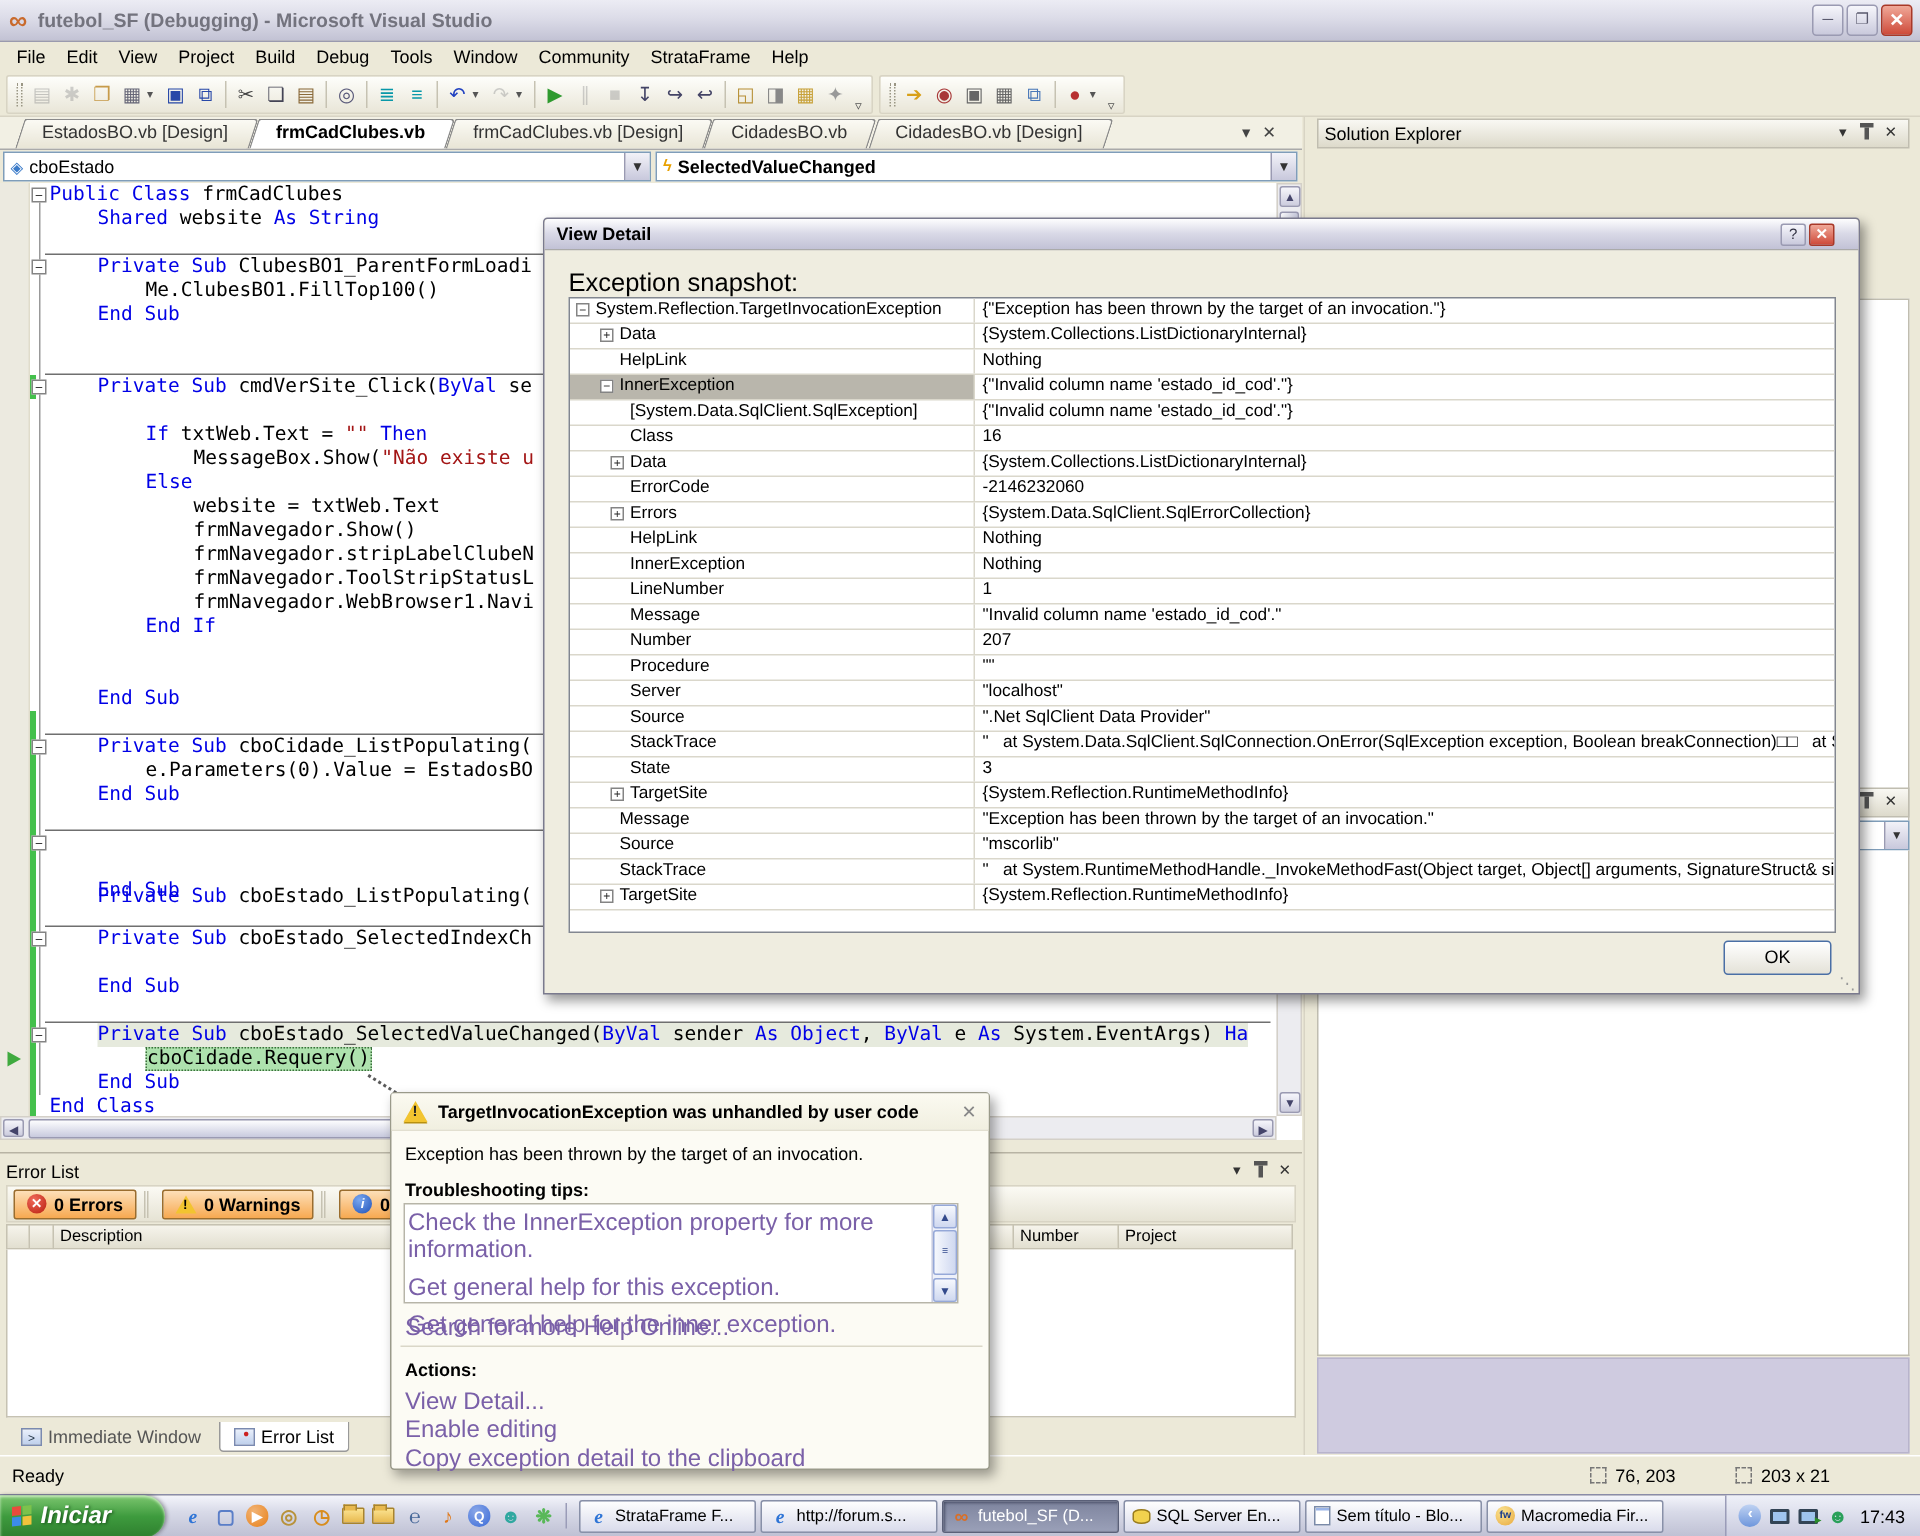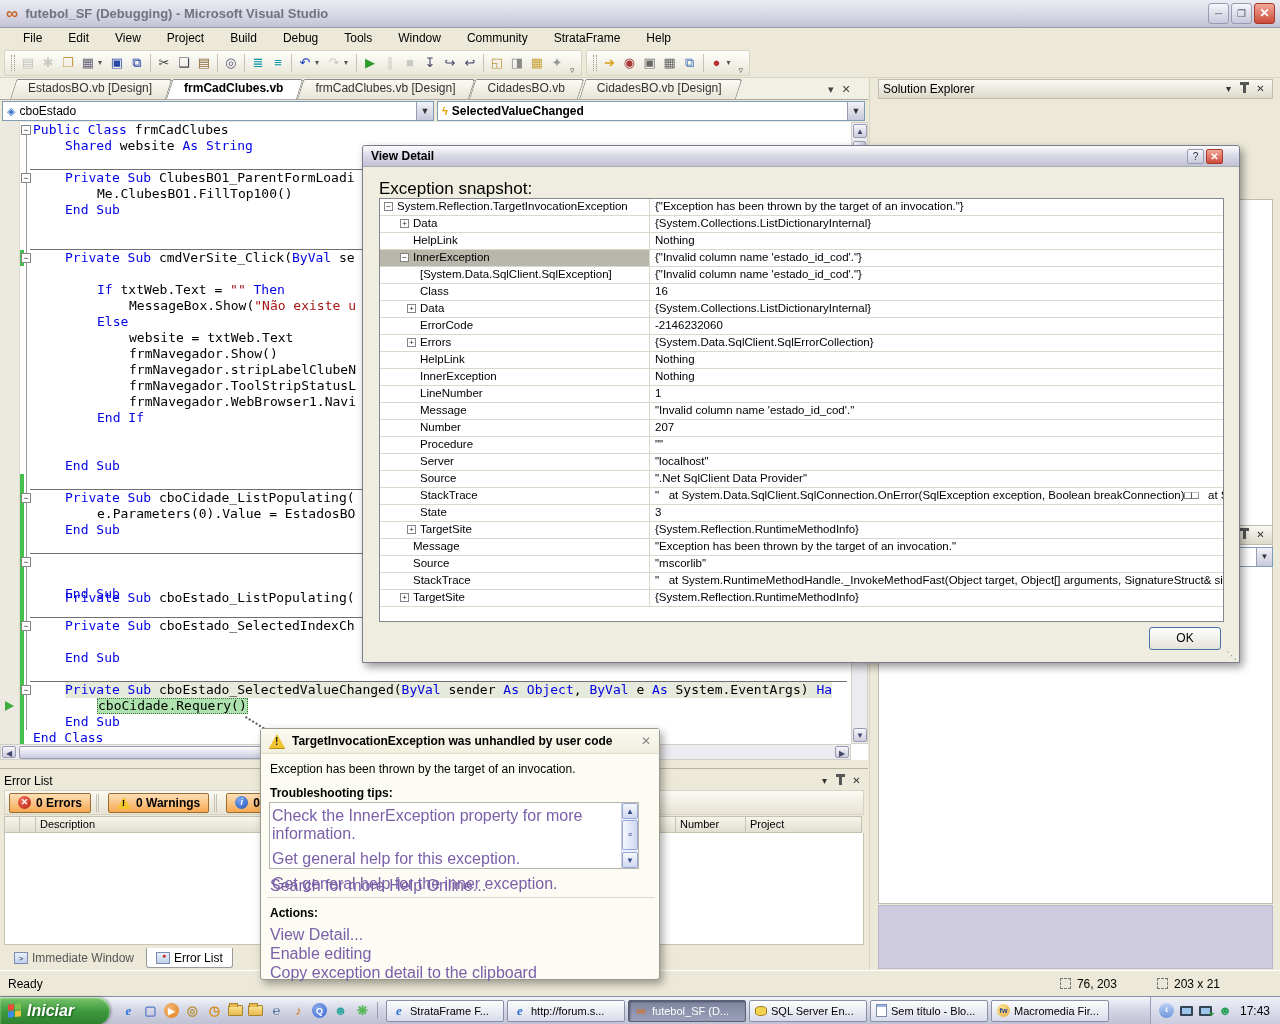--- a/index.html
+++ b/index.html
@@ -15,21 +15,21 @@
   .vs-logo{font-weight:bold;font-size:17px;color:#C96A2C;margin-right:7px;line-height:1;}
   .wtitle{font-weight:bold;font-size:13px;color:#73737E;}
   .winbtns{position:absolute;right:5px;top:3px;display:flex;gap:2px;}
   .wbtn{width:21px;height:21px;border:1px solid #9A9AB2;border-radius:3px;
     background:linear-gradient(180deg,#F6F6FB,#C9C9DC);color:#5A5A6E;
     font-size:10px;text-align:center;line-height:19px;}
   .wbtn.close{background:linear-gradient(180deg,#F0A898,#CE4A3A);border-color:#A83828;color:#fff;font-weight:bold;font-size:12px;}
 
   
   .menubar{left:0;top:28px;width:1280px;height:20px;background:#ECE9D8;display:flex;align-items:center;padding-left:4px;}
-  .mi{padding:2px 7px;cursor:default;margin-left:12px;}
+  .mi{padding:2px 7px;cursor:default;}
   .toolbarrow{left:0;top:48px;width:1280px;height:30px;background:#ECE9D8;border-bottom:1px solid #D8D4C4;display:flex;align-items:center;}
   .tbgroup{display:flex;align-items:center;height:26px;margin-left:4px;padding:0 3px;
     background:linear-gradient(180deg,#FEFEFB,#E9E6D8);border:1px solid #D8D4C4;border-radius:2px;}
   .grip{width:4px;height:16px;margin:0 3px;border-left:1px dotted #9a9684;border-right:1px dotted #9a9684;}
   .tbtn{width:20px;height:20px;text-align:center;line-height:20px;font-size:13px;cursor:default;}
   .tbtn.dis{opacity:.45;filter:grayscale(1);}
   .ddarrow{font-size:8px;color:#555;width:9px;}
   .tsep{width:1px;height:18px;background:#C6C2B2;margin:0 3px;}
   .chev{font-size:9px;color:#555;margin:0 3px;align-self:flex-end;line-height:10px;}
 

